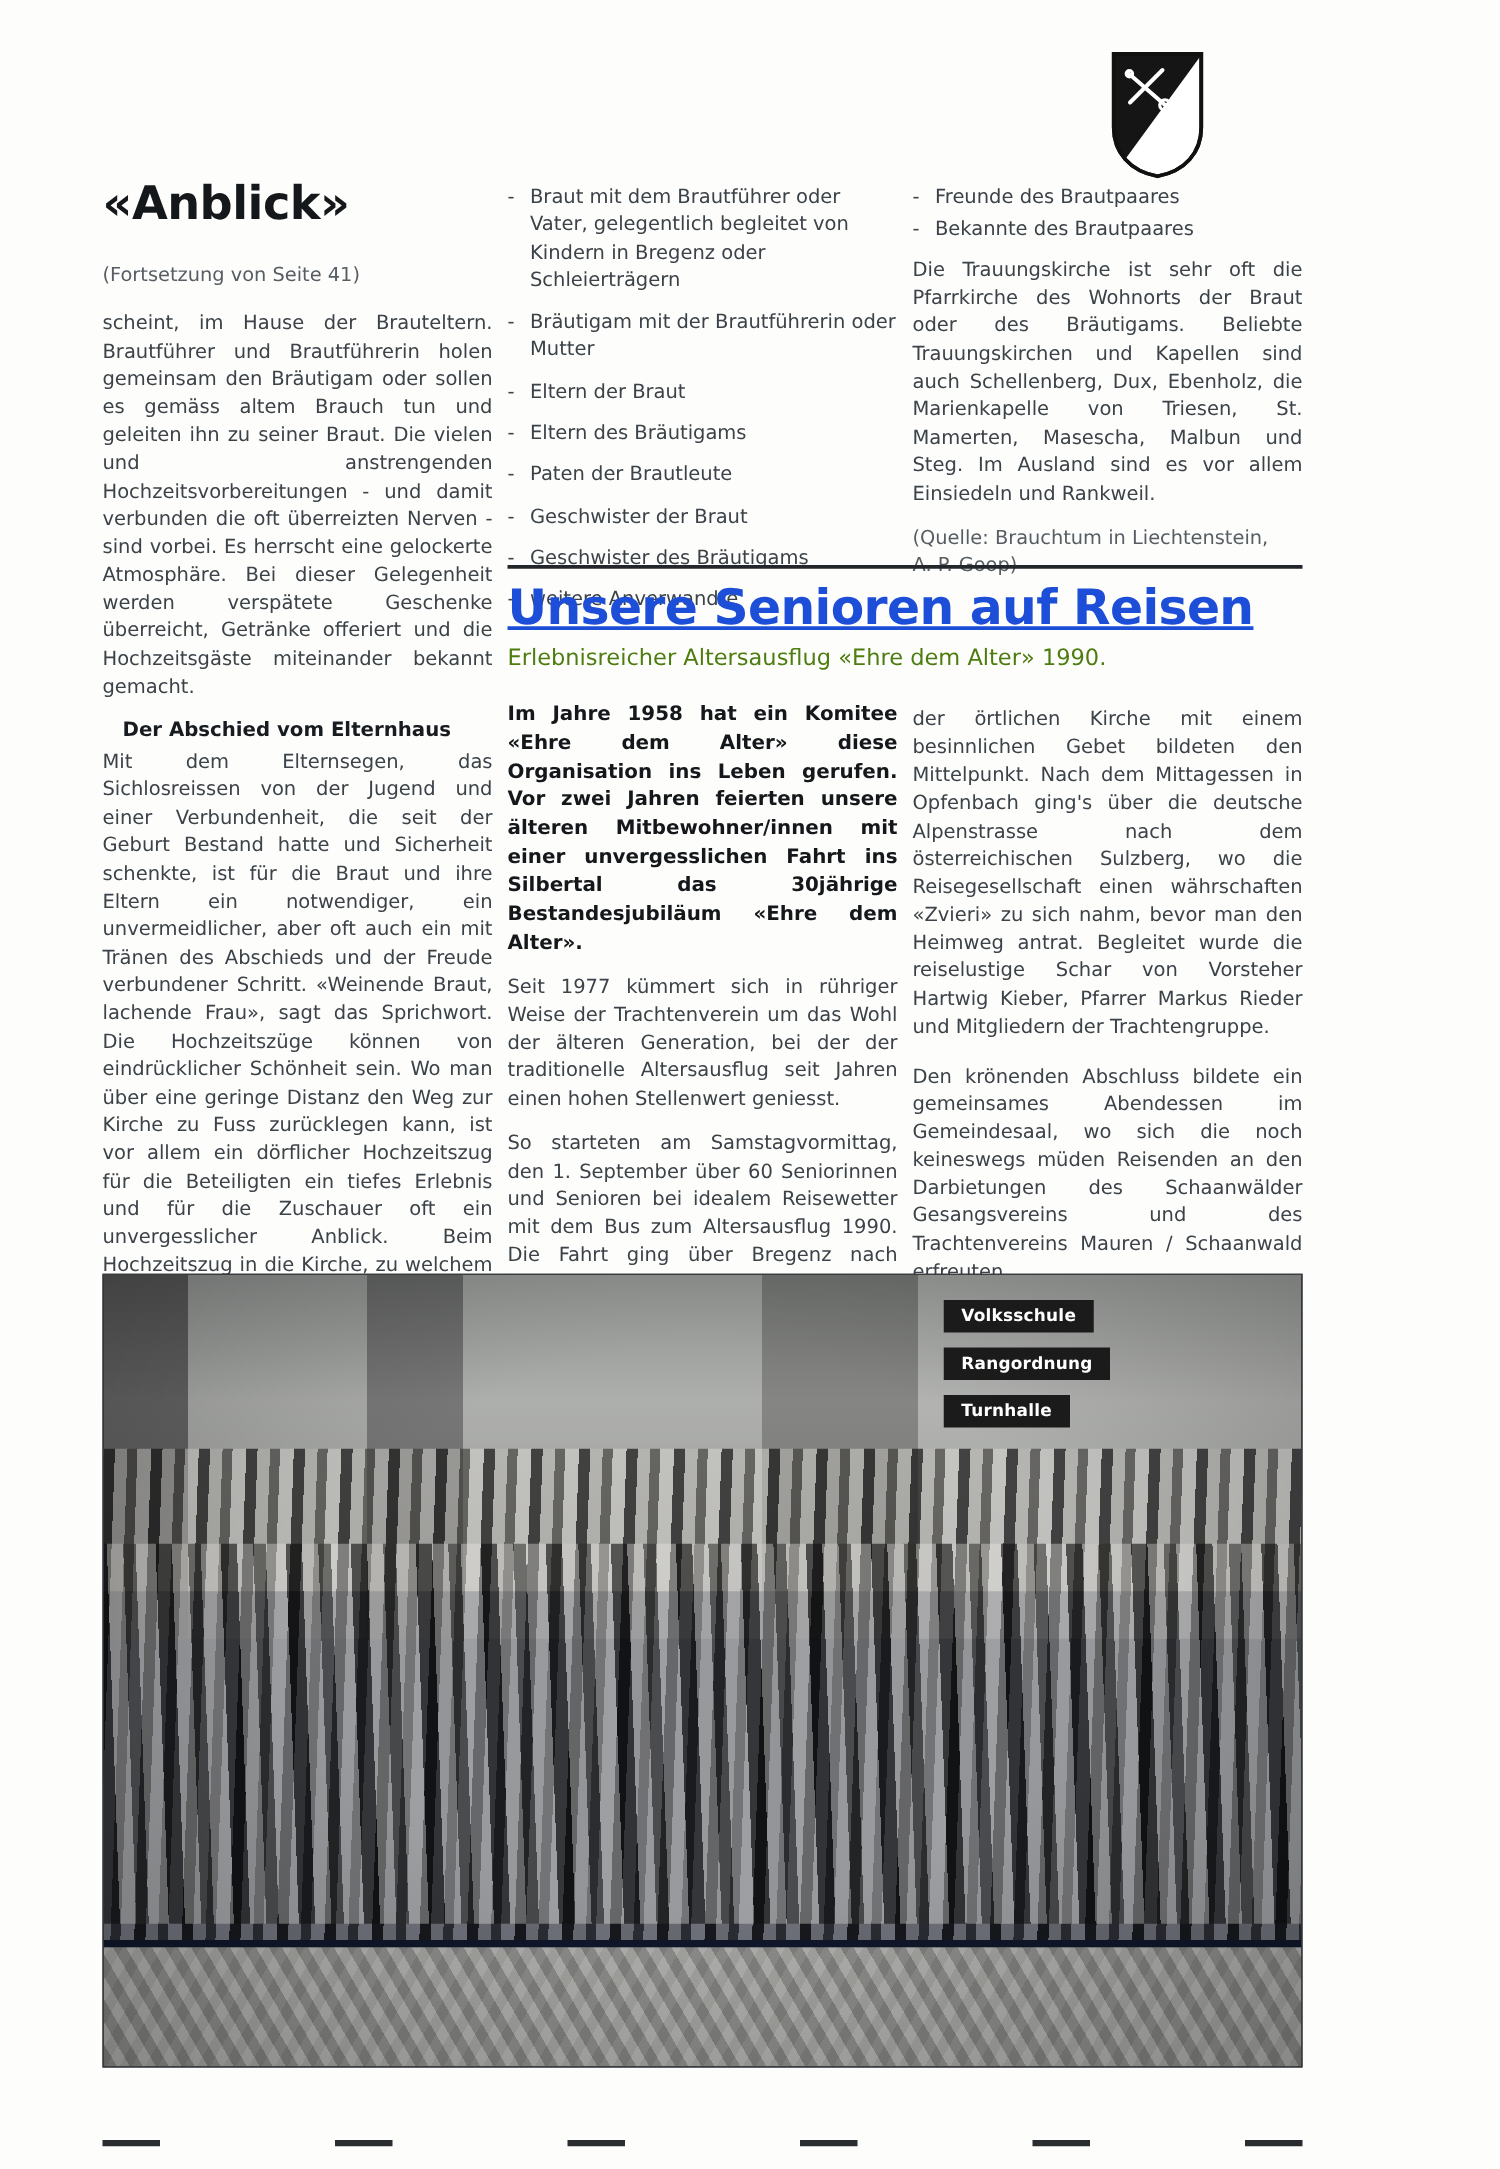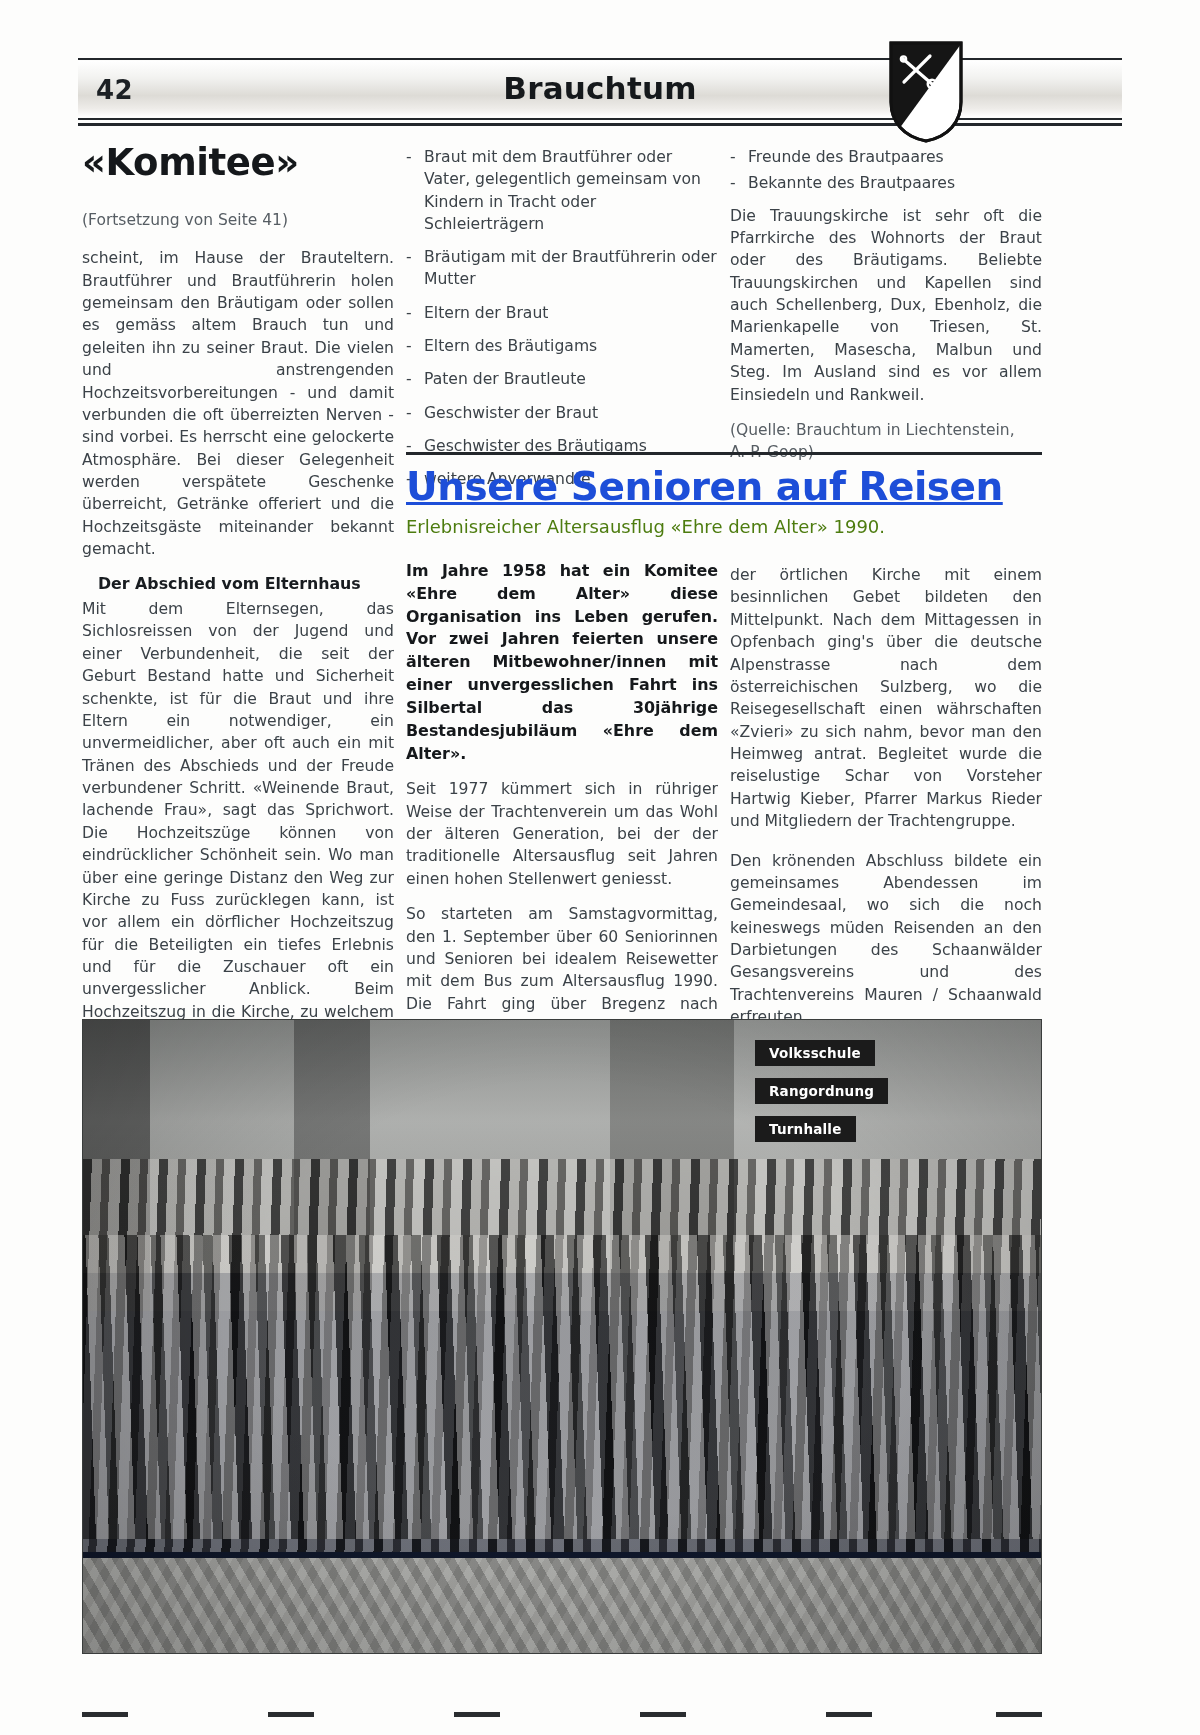--- a/index.html
+++ b/index.html
@@ -194,28 +194,20 @@
   }
   .footer-marks span {
     position: absolute; bottom: 0; height: 5px; background: #2a2d30;
   }
 </style>
 </head>
 <body>
 
 <div class="page">
 
-  <div class="header">
-    <div class="header-rule-top"></div>
-    <div class="header-band"></div>
-    <div class="page-number">42</div>
-    <div class="header-title">Brauchtum</div>
-    <div class="header-rule-bottom"></div>
-    <div class="header-rule-bottom2"></div>
-  </div>
 
   <div class="crest" style="left:888px; top:40px;">
     <svg width="76" height="104" viewBox="0 0 76 104" xmlns="http://www.w3.org/2000/svg">
       <defs>
         <clipPath id="shieldclip">
           <path d="M3 3 H73 V62 C73 82 60 97 38 101 C16 97 3 82 3 62 Z"></path>
         </clipPath>
       </defs>
       <path d="M3 3 H73 V62 C73 82 60 97 38 101 C16 97 3 82 3 62 Z" fill="#ffffff" stroke="#111111" stroke-width="3"></path>
       <g clip-path="url(#shieldclip)">
@@ -225,30 +217,30 @@
         <line x1="14" y1="18" x2="44" y2="44"></line>
         <line x1="42" y1="16" x2="16" y2="42"></line>
       </g>
       <circle cx="15.5" cy="19" r="2.6" fill="none" stroke="#ffffff" stroke-width="2.4"></circle>
       <circle cx="44" cy="44" r="4.2" fill="none" stroke="#ffffff" stroke-width="2.6"></circle>
       <path d="M3 3 H73 V62 C73 82 60 97 38 101 C16 97 3 82 3 62 Z" fill="none" stroke="#111111" stroke-width="3"></path>
     </svg>
   </div>
 
   <div class="col colA" style="top:144px;">
-    <h1 class="kicker-title">«Komitee»</h1>
+    <h1 class="kicker-title">«Anblick»</h1>
     <p class="cont-note">(Fortsetzung von Seite 41)</p>
     <p class="body">scheint, im Hause der Brauteltern. Brautführer und Brautführerin holen gemeinsam den Bräutigam oder sollen es gemäss altem Brauch tun und geleiten ihn zu seiner Braut. Die vielen und anstrengenden Hochzeitsvorbereitungen - und damit verbunden die oft überreizten Nerven - sind vorbei. Es herrscht eine gelockerte Atmosphäre. Bei dieser Gelegenheit werden verspätete Geschenke überreicht, Getränke offeriert und die Hochzeitsgäste miteinander bekannt gemacht.</p>
     <h3 class="subhead">Der Abschied vom Elternhaus</h3>
     <p class="body">Mit dem Elternsegen, das Sichlosreissen von der Jugend und einer Verbundenheit, die seit der Geburt Bestand hatte und Sicherheit schenkte, ist für die Braut und ihre Eltern ein notwendiger, ein unvermeidlicher, aber oft auch ein mit Tränen des Abschieds und der Freude verbundener Schritt. «Weinende Braut, lachende Frau», sagt das Sprichwort. Die Hochzeitszüge können von eindrücklicher Schönheit sein. Wo man über eine geringe Distanz den Weg zur Kirche zu Fuss zurücklegen kann, ist vor allem ein dörflicher Hochzeitszug für die Beteiligten ein tiefes Erlebnis und für die Zuschauer oft ein unvergesslicher Anblick. Beim Hochzeitszug in die Kirche, zu welchem auch festlicher Glockenklang gehört, gilt nachstehende Rangordnung:</p>
   </div>
 
   <div class="col colB" style="top:146px;">
     <ul class="dashlist">
-      <li><span class="dash">-</span><span>Braut mit dem Brautführer oder Vater, gelegentlich gemeinsam von Kindern in Tracht oder Schleierträgern</span></li>
+      <li><span class="dash">-</span><span>Braut mit dem Brautführer oder Vater, gelegentlich begleitet von Kindern in Bregenz oder Schleierträgern</span></li>
       <li><span class="dash">-</span><span>Bräutigam mit der Brautführerin oder Mutter</span></li>
       <li><span class="dash">-</span><span>Eltern der Braut</span></li>
       <li><span class="dash">-</span><span>Eltern des Bräutigams</span></li>
       <li><span class="dash">-</span><span>Paten der Brautleute</span></li>
       <li><span class="dash">-</span><span>Geschwister der Braut</span></li>
       <li><span class="dash">-</span><span>Geschwister des Bräutigams</span></li>
       <li><span class="dash">-</span><span>weitere Anverwandte</span></li>
     </ul>
   </div>
 

